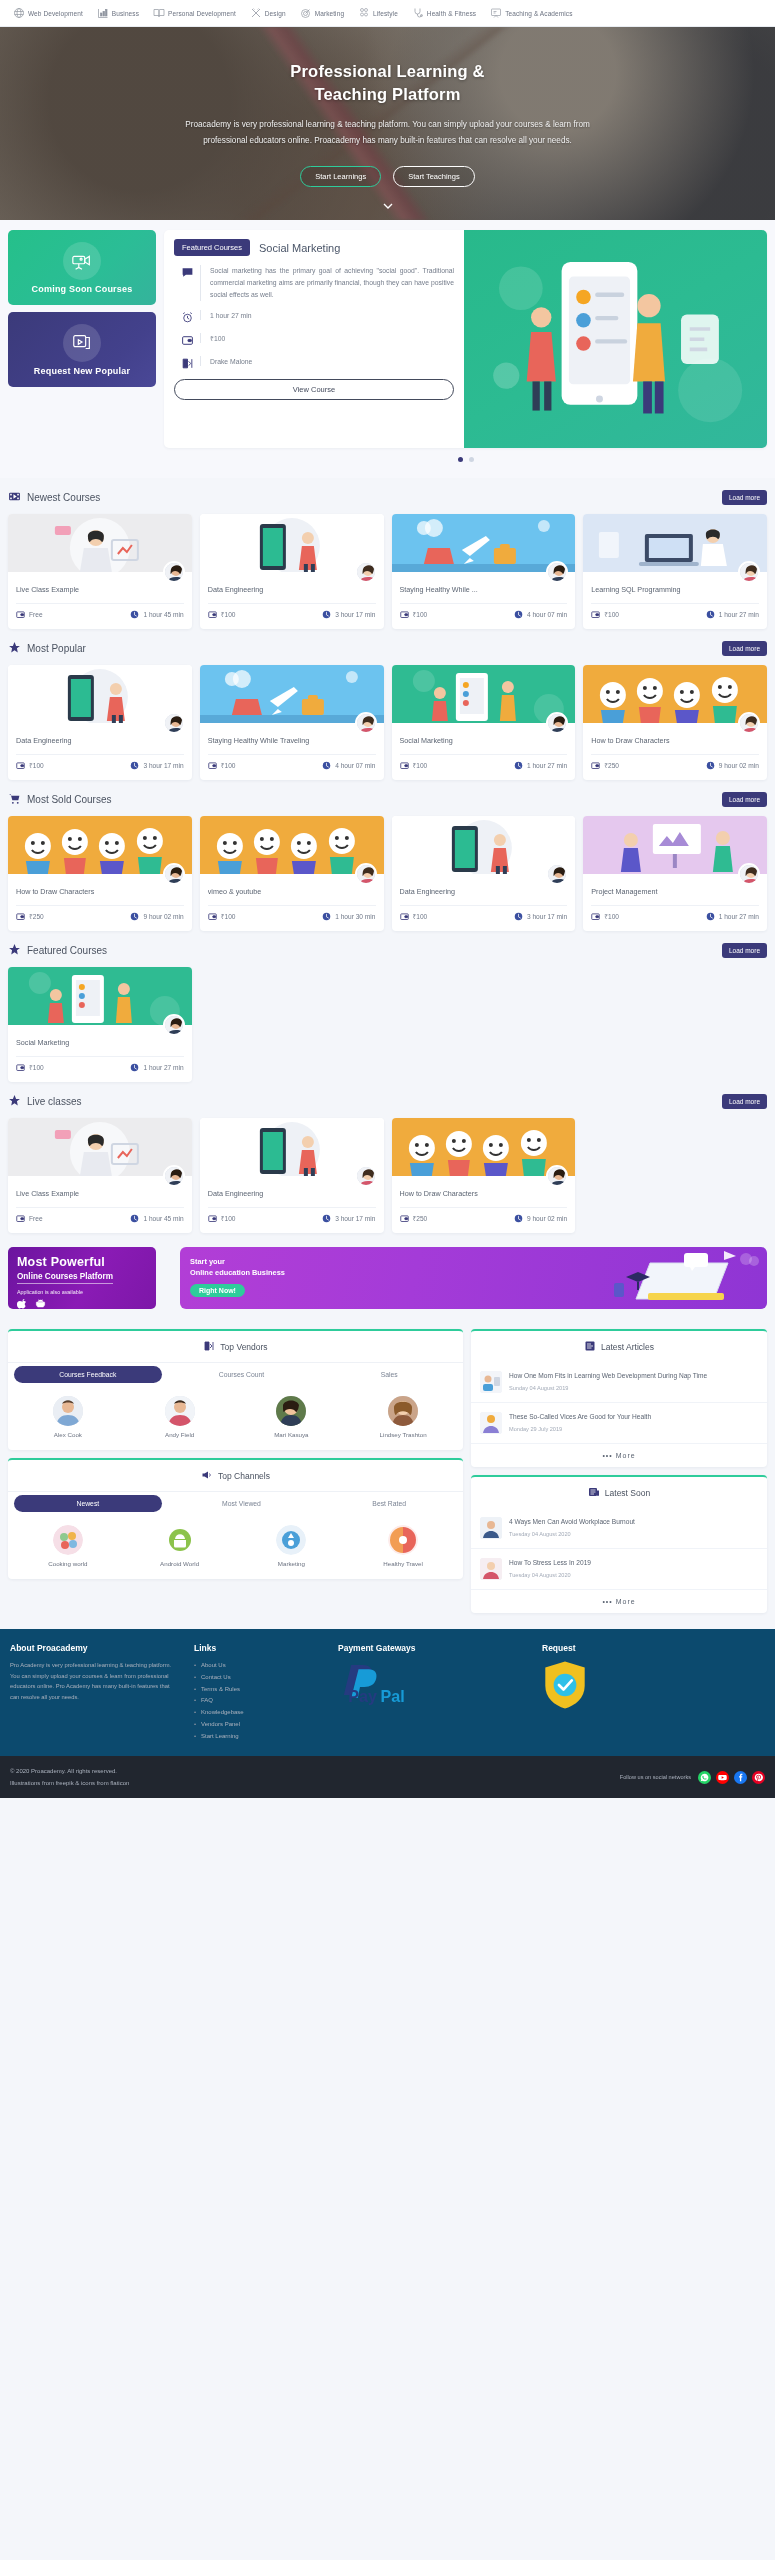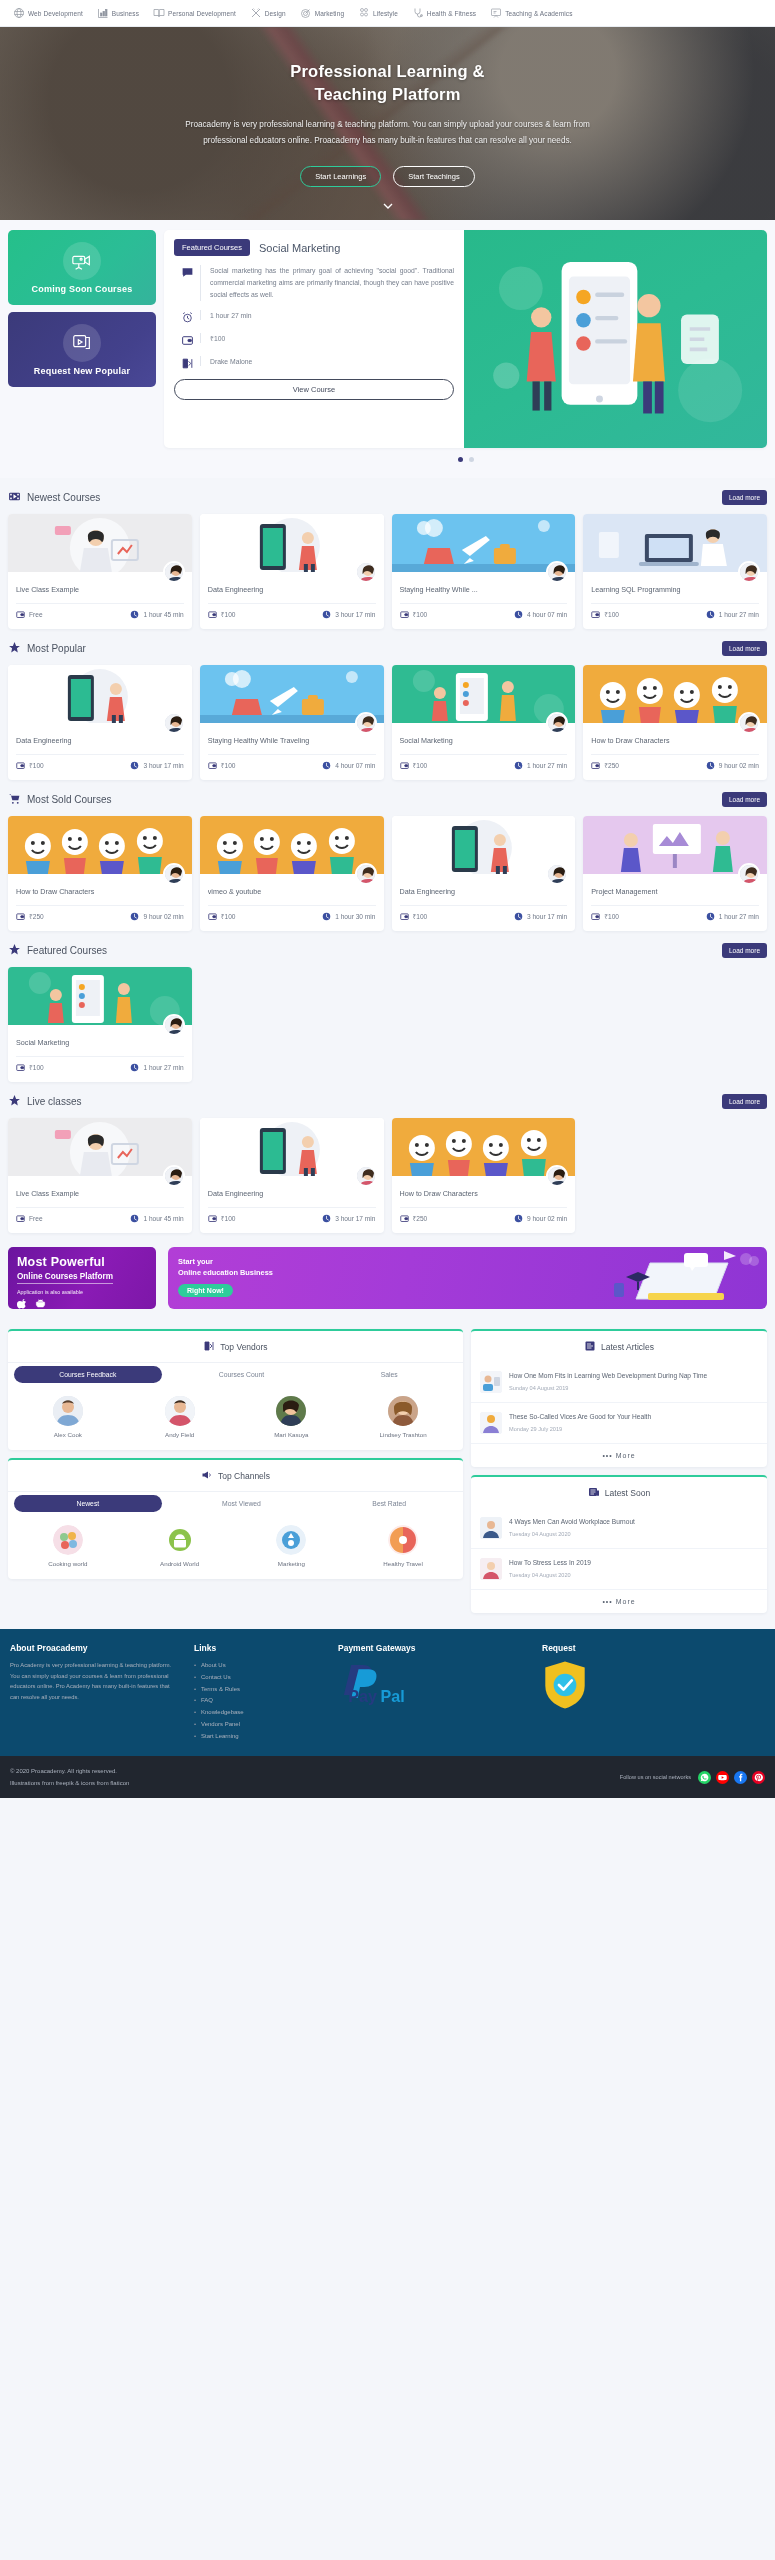--- a/index.html
+++ b/index.html
@@ -111,21 +111,21 @@
     position:absolute; right:7px; bottom:-11px; width:22px; height:22px; border-radius:50%;
     border:2px solid #fff; background:#cfd6e2; overflow:hidden;
   }
   .card-body { padding:13px 8px 10px 8px; }
   .card-name { font-size:7.2px; color:#5b6472; margin-bottom:9px; white-space:nowrap; overflow:hidden; text-overflow:ellipsis; }
   .card-meta { display:flex; align-items:center; justify-content:space-between; border-top:1px solid #eef1f6; padding-top:6px; }
   .meta { display:flex; align-items:center; gap:4px; font-size:6.6px; color:#6f7embed; color:#6f7888; }
   .mi { width:9px;height:9px;display:block; }
 
   
-  .promo { display:flex; gap:12px; padding:14px 8px 12px 8px; }
+  .promo { display:flex; gap:24px; padding:14px 8px 12px 8px; }
   .promo-card { border-radius:5px; height:62px; position:relative; overflow:hidden; cursor:pointer; }
   .promo-a { width:148px; background:linear-gradient(120deg,#6b149e,#8a1bb5 55%,#7d17a8); padding:8px 9px; color:#fff; }
   .promo-a .t1 { font-size:12.5px; font-weight:bold; letter-spacing:.2px; }
   .promo-a .t2 { font-size:8.2px; font-weight:bold; border-bottom:1px solid rgba(255,255,255,.55); display:inline-block; padding-bottom:2px; }
   .promo-a .t3 { font-size:5.4px; margin-top:5px; opacity:.92; }
   .promo-b { flex:1; background:linear-gradient(100deg,#b23ed6,#a43bd8 40%,#8f35d4); padding:10px 10px; color:#fff;border-radius:6px; }
   .promo-b .s1 { font-size:7.4px; font-weight:bold; line-height:1.45; }
   .promo-b .pillbtn { margin-top:5px; display:inline-block; background:#2ecc9b; color:#fff; font-size:7px; font-weight:bold; border-radius:10px; padding:3px 9px; }
 
   

